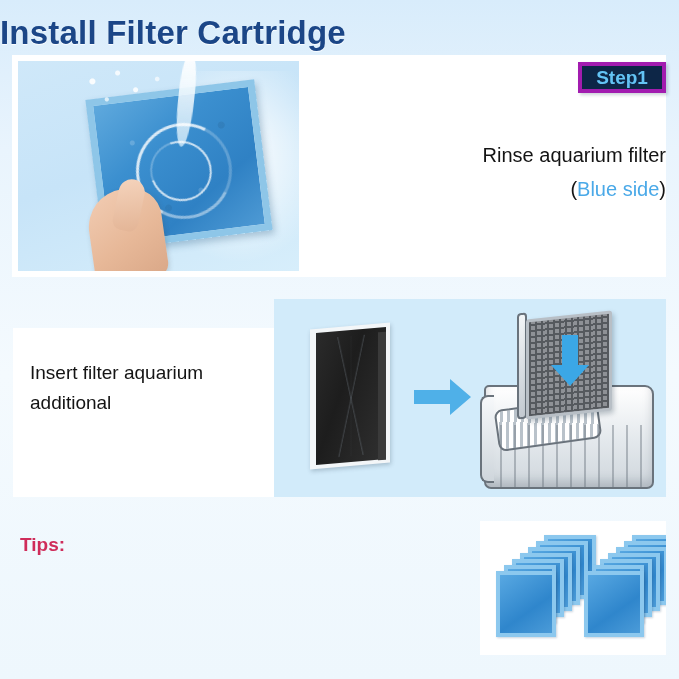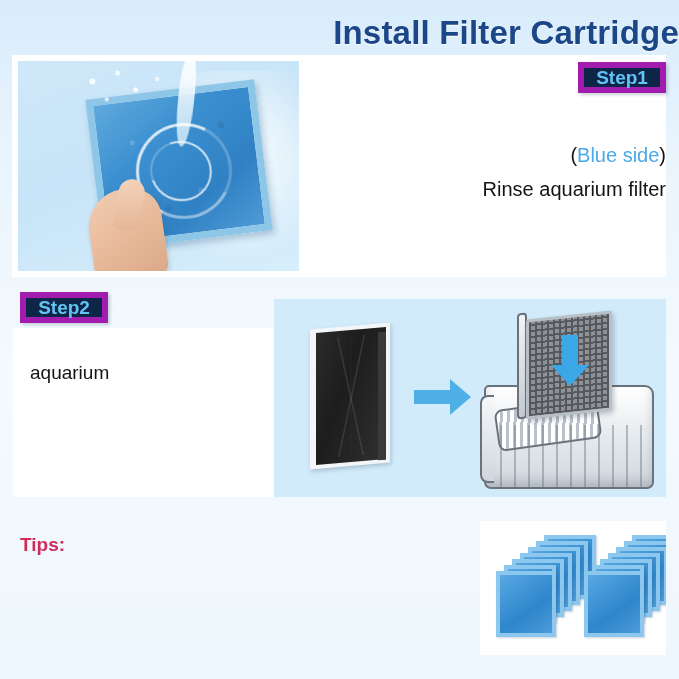--- a/index.html
+++ b/index.html
@@ -15,21 +15,21 @@
   #page {
     position: relative;
     width: 679px;
     height: 679px;
   }
 
   
   .title {
     position: absolute;
     top: 14px; left: 0; width: 679px;
-    text-align: right;
+    text-align: left;
     font-size: 33px;
     font-weight: bold;
     color: #1b4687;
     letter-spacing: 0.2px;
     text-shadow: 0 1px 1px rgba(255,255,255,0.9);
   }
 
   
   .card {
     position: absolute;
@@ -113,21 +113,21 @@
     position: absolute; left: 98px; top: 118px; width: 26px; height: 52px;
     background: linear-gradient(160deg, #f5d4bd, #e3b495);
     border-radius: 14px 14px 10px 10px;
     transform: rotate(12deg);
   }
 
   
   .step-badge {
     position: absolute;
     background: #0d2647;
-    border: 6px solid #a21caf;
+    border: 4px solid #a21caf;
     color: #63c3f5;
     font-size: 19px;
     font-weight: bold;
     display: flex;
     align-items: center;
     justify-content: center;
     box-shadow: 2px 2px 3px rgba(90,110,130,0.30);
   }
   #step1-badge { left: 578px; top: 62px; width: 88px; height: 31px; }
   #step2-badge { left: 20px; top: 292px; width: 88px; height: 31px; }
@@ -282,34 +282,32 @@
     <div class="droplets"></div>
     <div class="hand"></div>
     <div class="thumb"></div>
   </div>
 
   <div class="step-badge" id="step1-badge">
     <span>Step1</span>
   </div>
 
   <div id="step1-text">
+    <div>Rinse aquarium filter</div>
     <div>
       <span>(</span><span class="blue-text">Blue side</span><span>)</span>
     </div>
-    <div>Rinse aquarium filter</div>
   </div>
 
   <div class="card" id="step2-card"></div>
 
-  <div class="step-badge" id="step2-badge">
-    <span>Step2</span>
-  </div>
 
   <div id="step2-text">
-    <div>aquarium</div>
+    <div>Insert filter aquarium</div>
+    <div>additional</div>
   </div>
 
   <div id="step2-illus">
     <div class="cartridge-frame"></div>
     <div class="cartridge"></div>
     <div class="cart-edge"></div>
 
     <div class="arrow-right">
       <svg width="58" height="40" viewBox="0 0 58 40">
         <path d="M0 13 L36 13 L36 2 L57 20 L36 38 L36 27 L0 27 Z" fill="#4fb0e8"></path>

